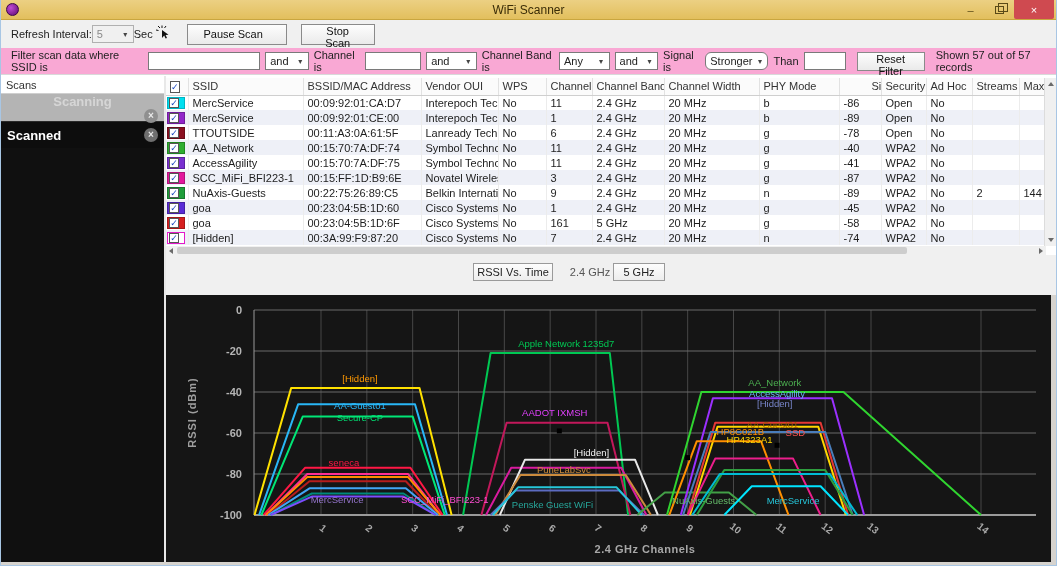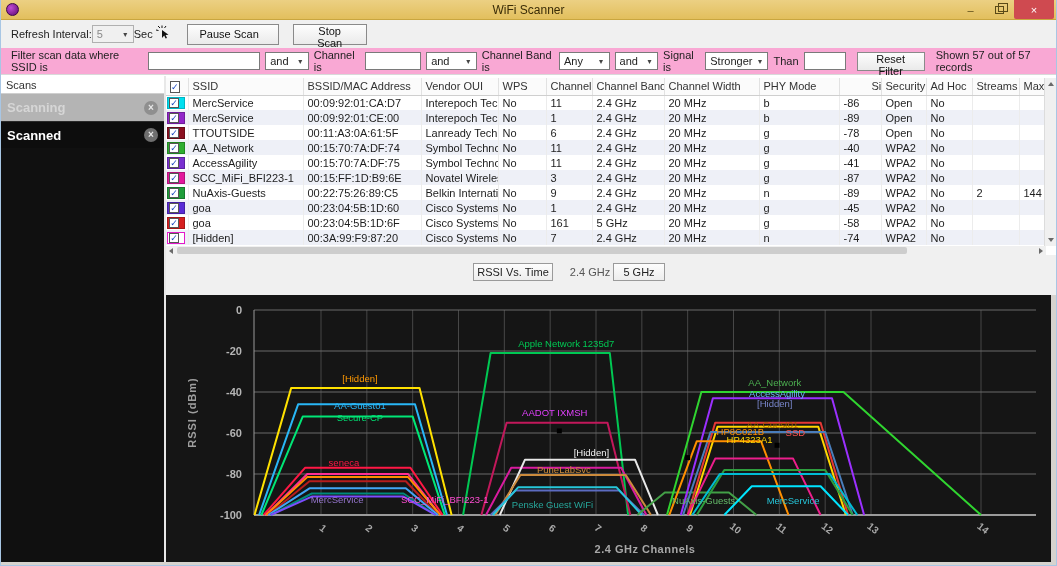--- a/index.html
+++ b/index.html
@@ -38,21 +38,21 @@
     justify-content:center; color:#444; font-size:8px; }
   .combo.disabled { background:#f0f0f0; color:#8a8a8a; border-color:#b0b0b0; }
   .btn { background:linear-gradient(#fdfdfd,#eaeaea); border:1px solid #8a8a8a; height:21px;
     font-size:11px; font-family:"Liberation Sans",sans-serif; padding:0 14px; color:#111; }
   .records { margin-left:6px; color:#222; }
   
   .sidebar { position:absolute; top:76px; left:0; width:163px; height:486px; background:#101010; }
   .sidebar-header { height:18px; background:#ffffff; border-bottom:1px solid #cfcfcf;
     font-size:11px; color:#333; display:flex; align-items:center; padding-left:5px; }
   .scan-item { height:27px; display:flex; align-items:center; padding:0 6px; }
-  .scan-item.scanning { background:#b4b4b4; color:#d6d6d6; font-weight:bold; font-size:13px; }
+  .scan-item.scanning { background:#b4b4b4; color:#d6d6d6; font-weight:bold; font-size:13px;flex-direction:column; }
   .scan-item.scanned { background:#0d0d0d; color:#ffffff; font-weight:bold; font-size:13px;
     border-top:1px solid #2a2a2a; }
   .circle-x { margin-left:auto; width:14px; height:14px; border-radius:50%; background:#8f8f8f;
     color:#e9e9e9; font-size:10px; line-height:14px; text-align:center; }
   .scan-item.scanned .circle-x { background:#6f6f6f; }
   
   .table-wrap { position:absolute; top:78px; left:165px; width:880px; height:168px; background:#fff;
     overflow:hidden; }
   table.grid { border-collapse:collapse; table-layout:fixed; width:880px; font-size:11px; color:#1d1d1d; }
   table.grid th { font-weight:normal; text-align:left; color:#333; height:17px; padding:0 4px;
@@ -117,21 +117,21 @@
     <span>5</span>
     <span class="arrow">▾</span>
   </span>
   <span>Sec</span>
   <span class="cursor-icon">
     <svg width="16" height="16" viewBox="0 0 16 16">
       <path d="M7 5 L7 13 L9.2 10.6 L10.6 13.6 L12 13 L10.6 10 L13.5 9.8 Z" fill="#111"></path>
       <path d="M3 1 L5 3 M7 0.5 L7 3 M1 5 L3.5 5.5 M11 1 L9.5 3" stroke="#111" stroke-width="1" fill="none"></path>
     </svg>
   </span>
-  <button class="btn" style="width:92px; margin-left:16px;padding-left:7px;">Pause Scan</button>
+  <button class="btn" style="width:100px; margin-left:16px;padding-left:7px;">Pause Scan</button>
   <button class="btn" style="width:74px; margin-left:14px;">Stop Scan</button>
 </div>
 
 <div class="filterbar">
   <span>Filter scan data where SSID is</span>
   <input class="tb-input" style="width: 112px;" value="">
   <span class="combo" style="width:48px;">
     <span>and</span>
     <span class="arrow">▾</span>
   </span>
@@ -144,21 +144,21 @@
   <span>Channel Band is</span>
   <span class="combo" style="width:56px;">
     <span>Any</span>
     <span class="arrow">▾</span>
   </span>
   <span class="combo" style="width:48px;">
     <span>and</span>
     <span class="arrow">▾</span>
   </span>
   <span>Signal is</span>
-  <span class="combo" style="width:66px;">
+  <span class="combo" style="width:66px;border-radius:6px;">
     <span>Stronger</span>
     <span class="arrow">▾</span>
   </span>
   <span>Than</span>
   <input class="tb-input" style="width: 42px;" value="">
   <button class="btn" style="height:19px; padding:0 8px; margin-left:6px;">Reset Filter</button>
   <span class="records">Shown 57 out of 57 records</span>
 </div>
 
 <div class="sidebar">

